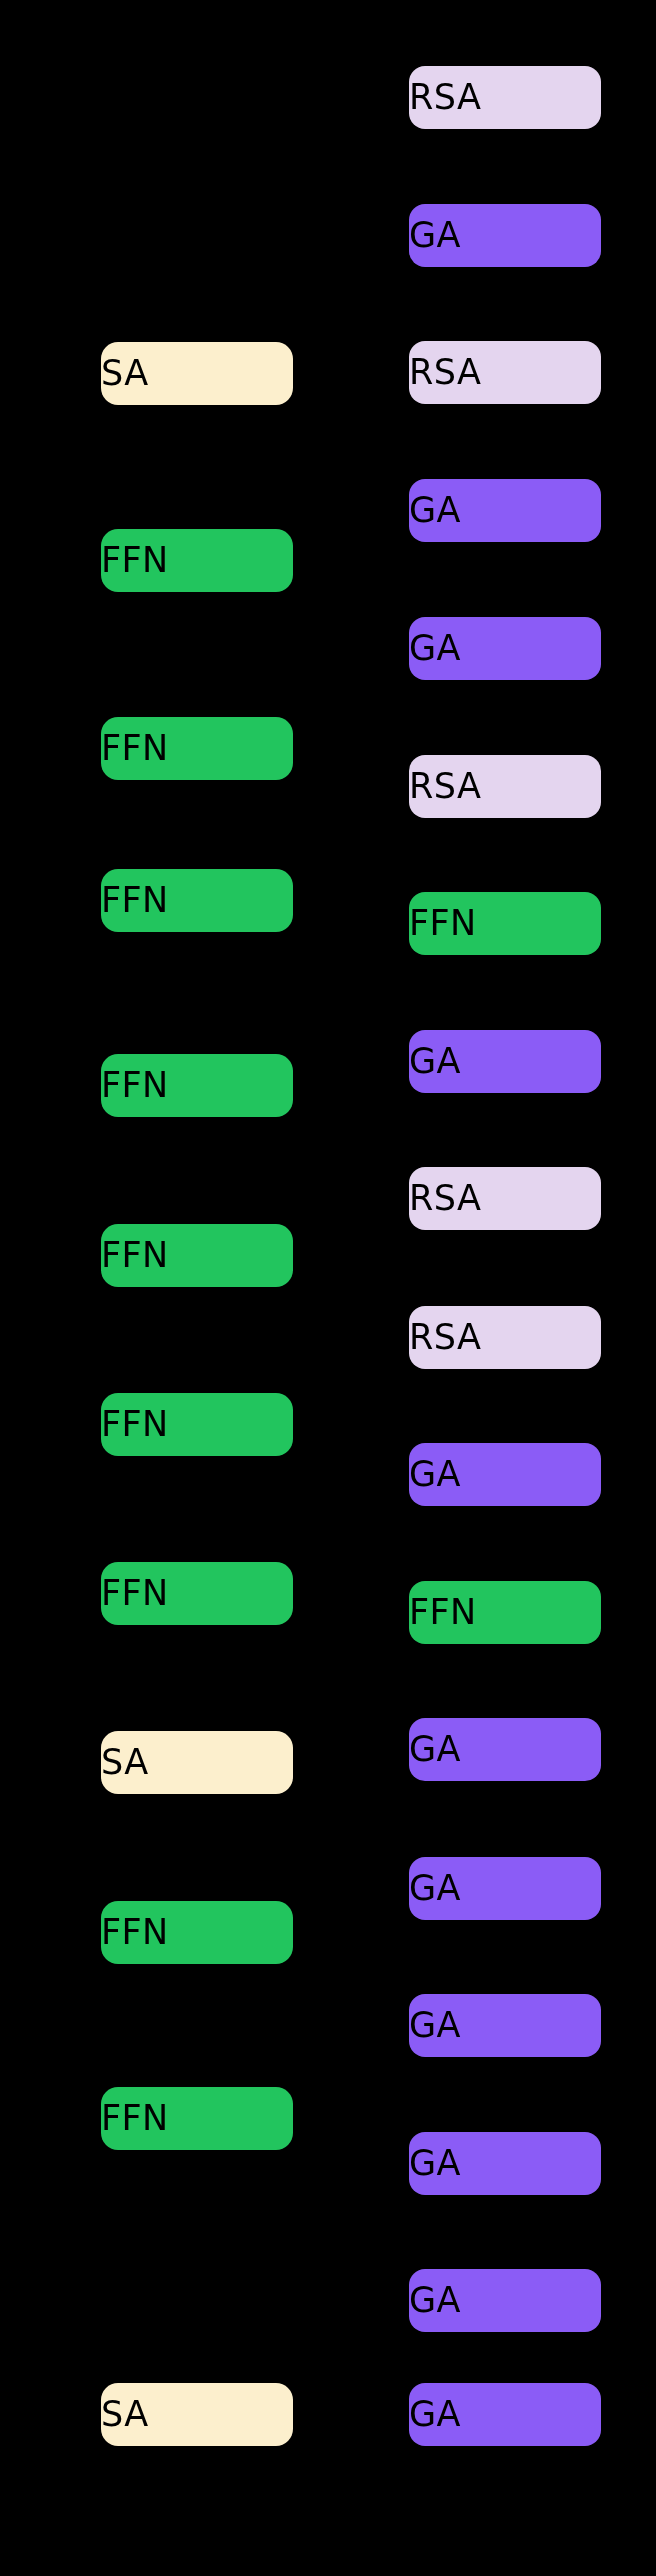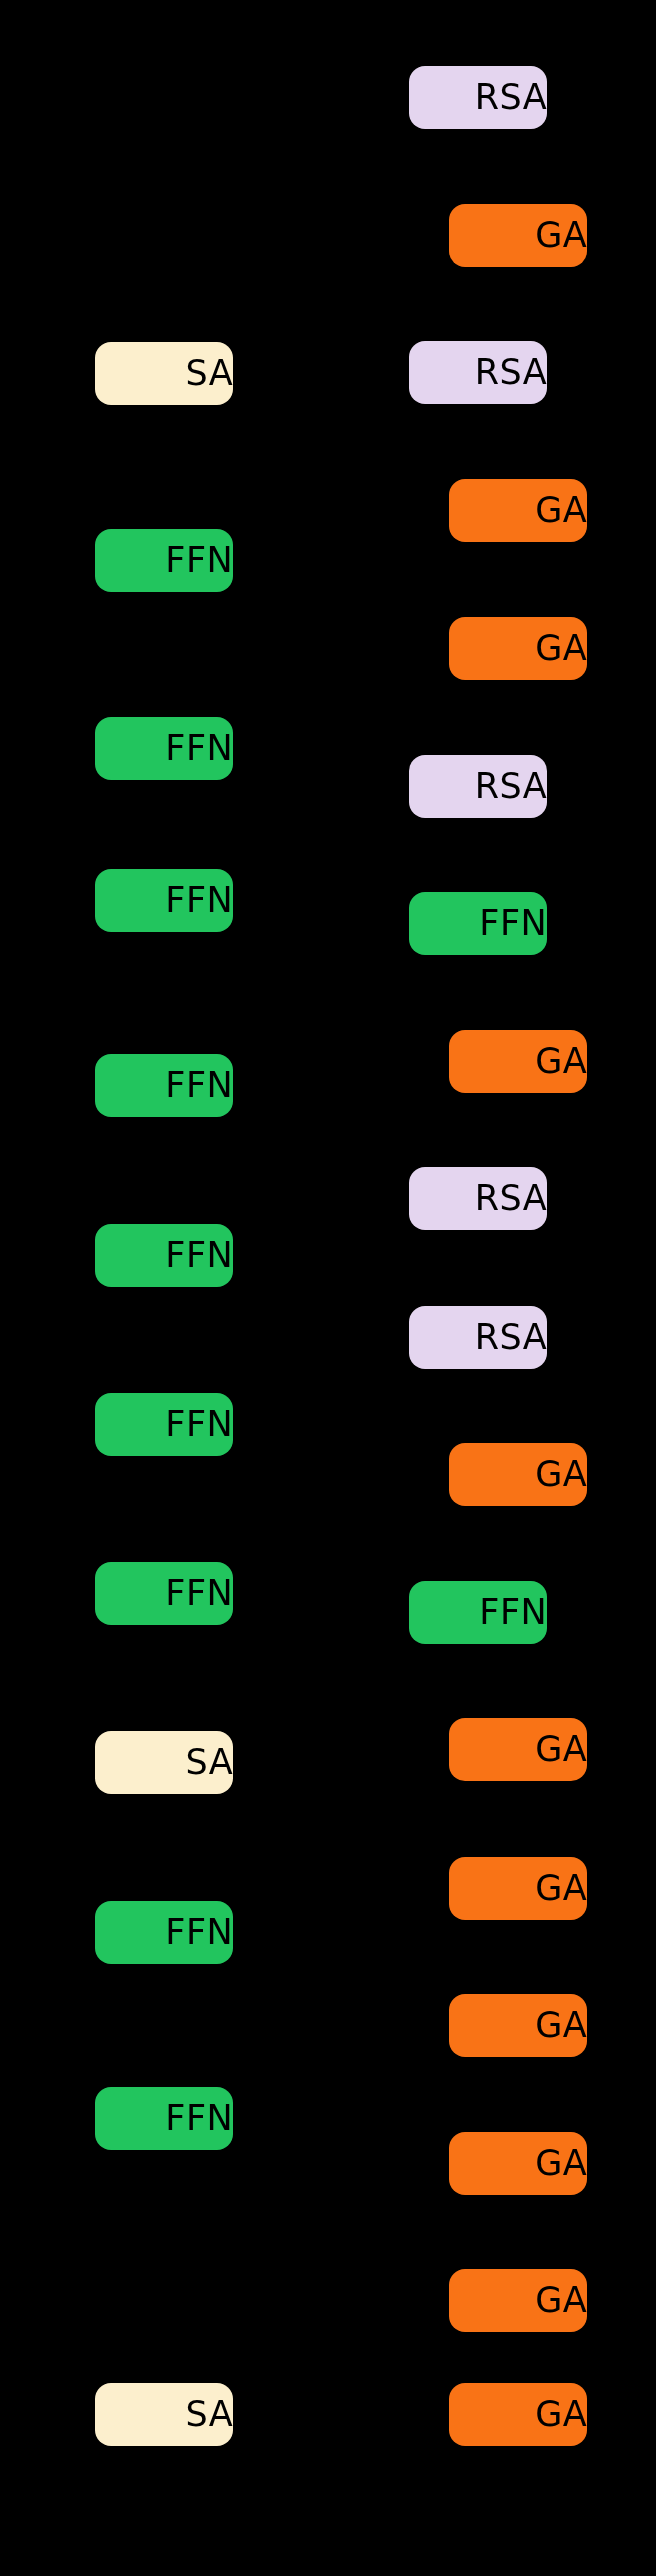--- a/index.html
+++ b/index.html
@@ -21,44 +21,44 @@
   .column {
     position: absolute;
     top: 0;
     height: 2576px;
   }
   #column-left  { left: 0px;   width: 328px; }
   #column-right { left: 328px; width: 329px; }
 
   .badge {
     position: absolute;
-    width: 138px;
+    width: 192px;
     height: 63px;
     border-radius: 16px;
     box-sizing: border-box;
     display: flex;
     align-items: center;
-    justify-content: flex-end;
+    justify-content: flex-start;
     line-height: 1;
     user-select: none;
   }
   .badge .badge-label {
     font-size: 35px;
     color: #000000;
     letter-spacing: 0.4px;
     font-weight: 400;
     white-space: nowrap;
   }
   
-  #column-left .badge  { left: 95px; }
+  #column-left .badge  { left: 101px; border-radius: 17px; }
   
   #column-right .badge { left: 81px; }
 
   .type-RSA { background: #e4d5ef; }
-  .type-GA  { background: #f97316; margin-left: 40px; }
+  .type-GA  { background: #8b5cf6; }
   .type-FFN { background: #22c55e; }
   .type-SA  { background: #fcefcd; }
 </style>
 </head>
 <body>
 
 <div id="canvas">
   <div class="column" id="column-left">
       <div class="badge type-SA" style="top: 342px;">
         <span class="badge-label">SA</span>

